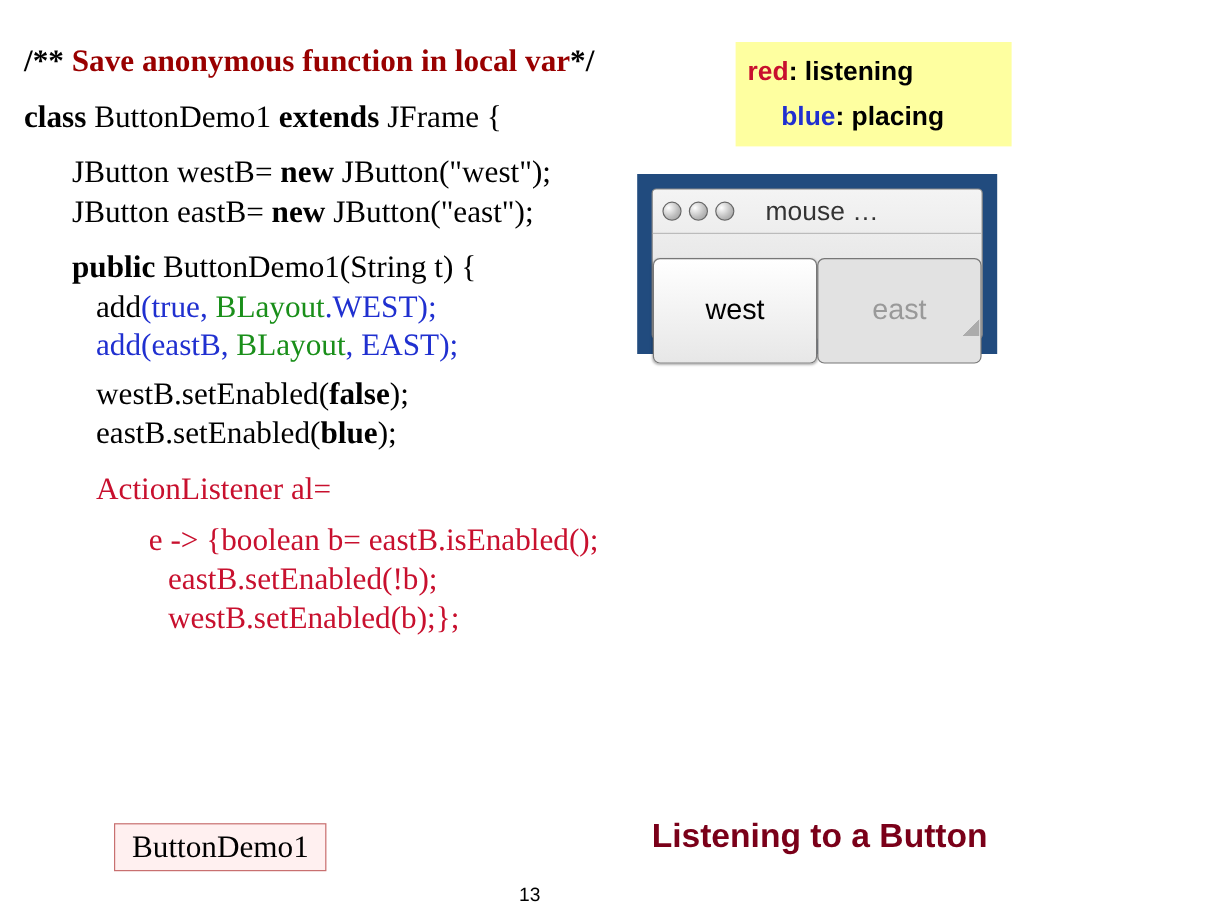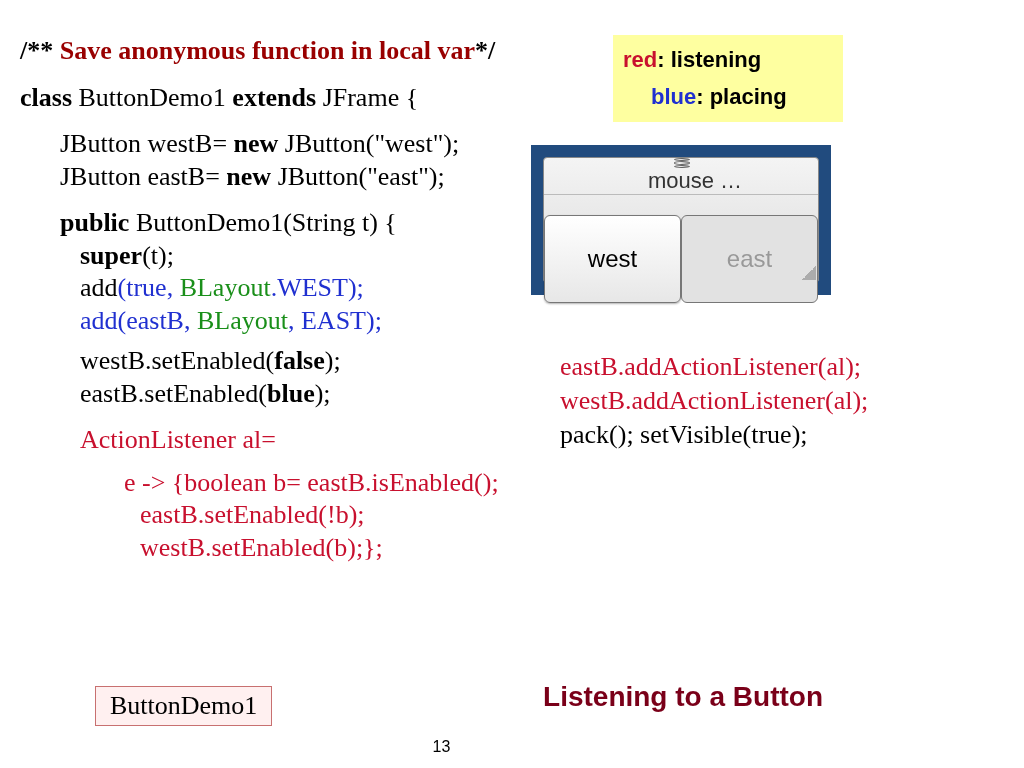--- a/index.html
+++ b/index.html
@@ -62,21 +62,20 @@
   }
   .mock-titlebar {
     height: 36px;
     display: flex;
     align-items: center;
     padding-left: 8px;
     border-bottom: 1px solid #bbb;
     font-family: "Lucida Grande", Arial, sans-serif;
     color: #333;
     font-size: 22px;
-    flex-direction: column;
   }
   .tlight {
     width: 14px; height: 14px;
     border-radius: 50%;
     background: radial-gradient(circle at 30% 30%, #fff, #bbb 60%, #999);
     border: 1px solid #666;
     margin-right: 6px;
   }
   .mock-buttons {
     display: flex;
@@ -202,46 +201,38 @@
       <span>JButton westB= </span><span class="kw">new</span><span> JButton("west");</span>
     </div>
     <div class="indent1">
       <span>JButton eastB= </span><span class="kw">new</span><span> JButton("east");</span>
     </div>
     <div class="sp"></div>
     <div class="indent1">
       <span class="kw">public</span><span> ButtonDemo1(String t) {</span>
     </div>
     <div class="indent2">
-      <span class="kw">super</span><span>(t);</span>
-    </div>
-    <div class="indent2">
       <span>add</span><span class="blue">(true, </span><span class="green">BLayout</span><span class="blue">.WEST);</span>
     </div>
     <div class="indent2">
       <span class="blue">add(eastB, </span><span class="green">BLayout</span><span class="blue">, EAST);</span>
     </div>
     <div class="sp" style="height:8px;"></div>
     <div class="indent2">
       <span>westB.setEnabled(</span><span class="kw">false</span><span>);</span>
     </div>
     <div class="indent2">
       <span>eastB.setEnabled(</span><span class="kw">blue</span><span>);</span>
     </div>
     <div class="sp"></div>
     <div class="indent2 red">ActionListener al=</div>
     <div class="sp" style="height:10px;"></div>
     <div class="indent3 red">e -&gt; {boolean b= eastB.isEnabled();</div>
     <div class="indent4 red">eastB.setEnabled(!b);</div>
     <div class="indent4 red">westB.setEnabled(b);};</div>
   </div>
 
-  <div class="right-code">
-    <div class="red">eastB.addActionListener(al);</div>
-    <div class="red">westB.addActionListener(al);</div>
-    <div>pack(); setVisible(true);</div>
-  </div>
 
   <div class="footer-title">Listening to a Button</div>
   <div class="file-pill">ButtonDemo1</div>
   <div class="page-num">13</div>
 
 </div>
 
 </body></html>

